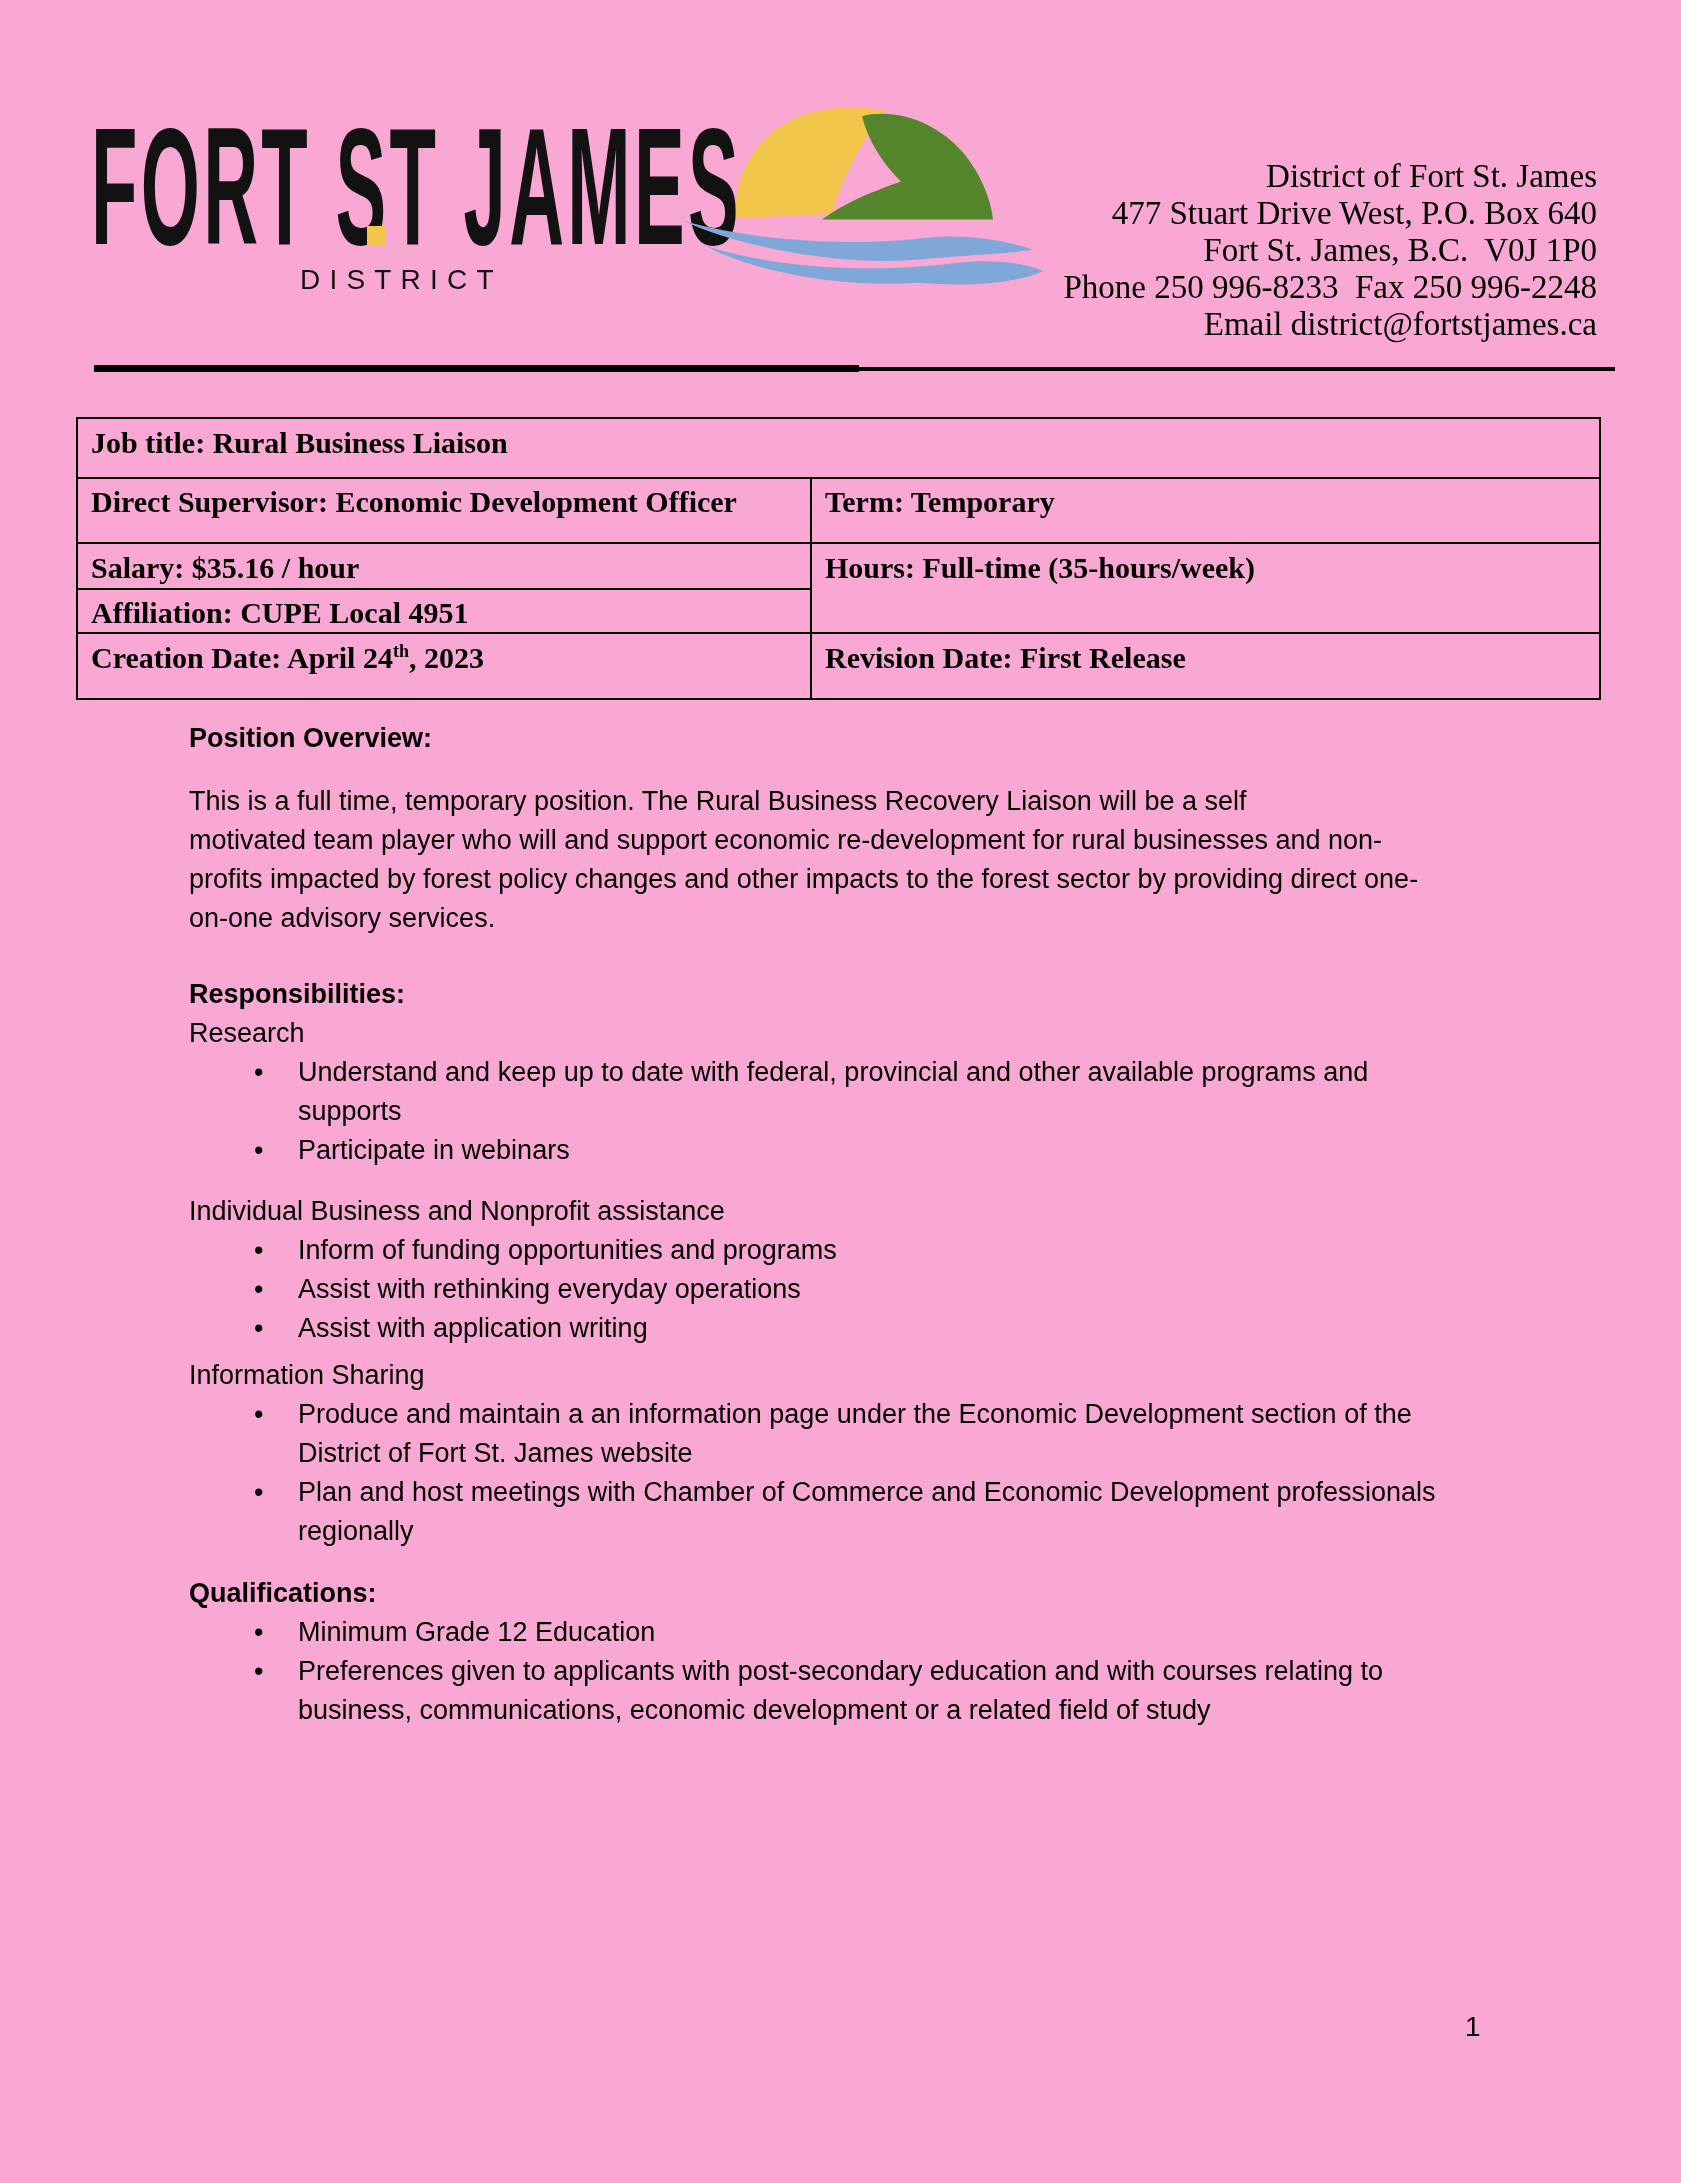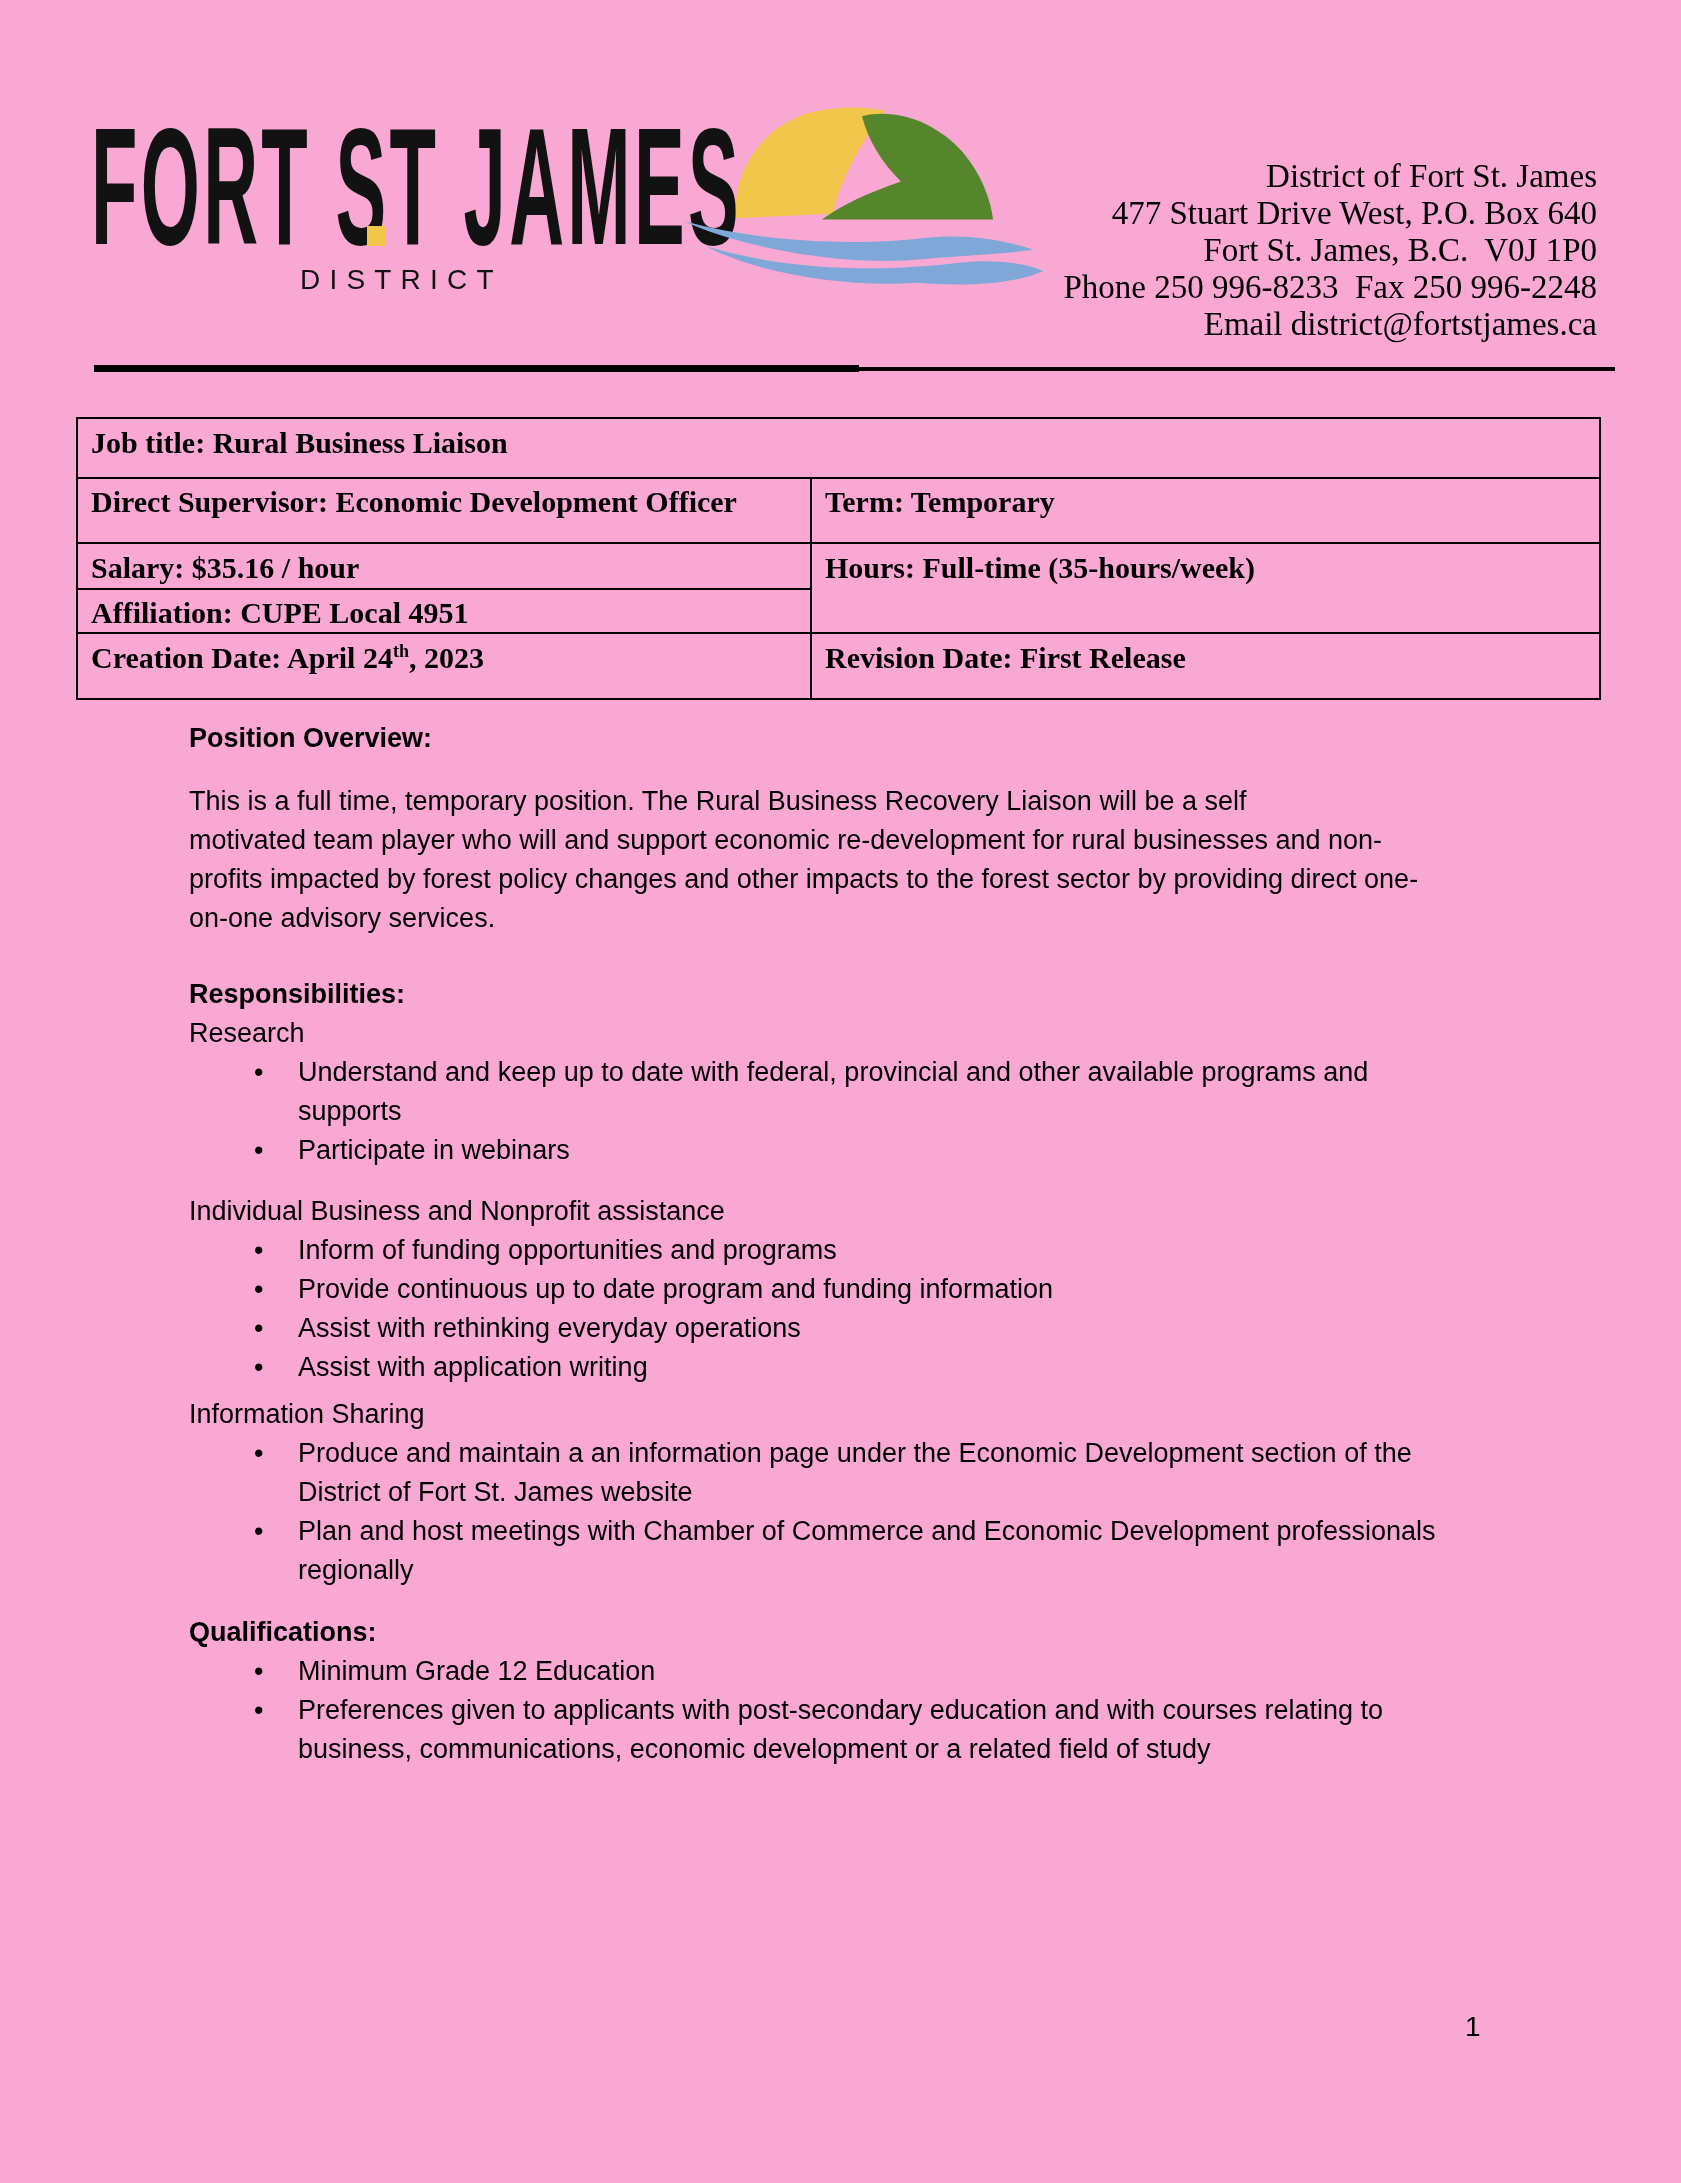--- a/index.html
+++ b/index.html
@@ -260,21 +260,20 @@
     <ul class="bullets m-ul1">
       <li>Understand and keep up to date with federal, provincial and other available programs and
 supports</li>
       <li>Participate in webinars</li>
     </ul>
 
     <div class="txt m-indbiz">Individual Business and Nonprofit assistance</div>
 
     <ul class="bullets m-ul2">
       <li>Inform of funding opportunities and programs</li>
-      <li>Provide continuous up to date program and funding information</li>
       <li>Assist with rethinking everyday operations</li>
       <li>Assist with application writing</li>
     </ul>
 
     <div class="txt m-info">Information Sharing</div>
 
     <ul class="bullets m-ul3">
       <li>Produce and maintain a an information page under the Economic Development section of the
 District of Fort St. James website</li>
       <li>Plan and host meetings with Chamber of Commerce and Economic Development professionals

